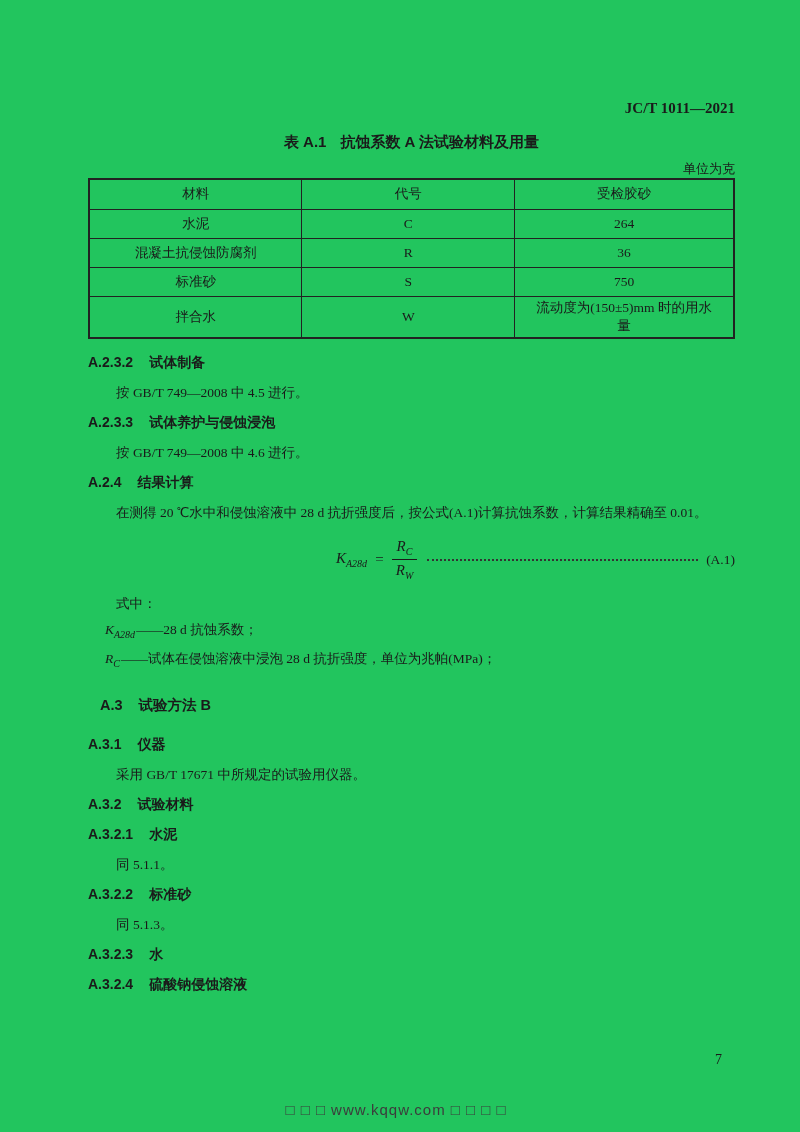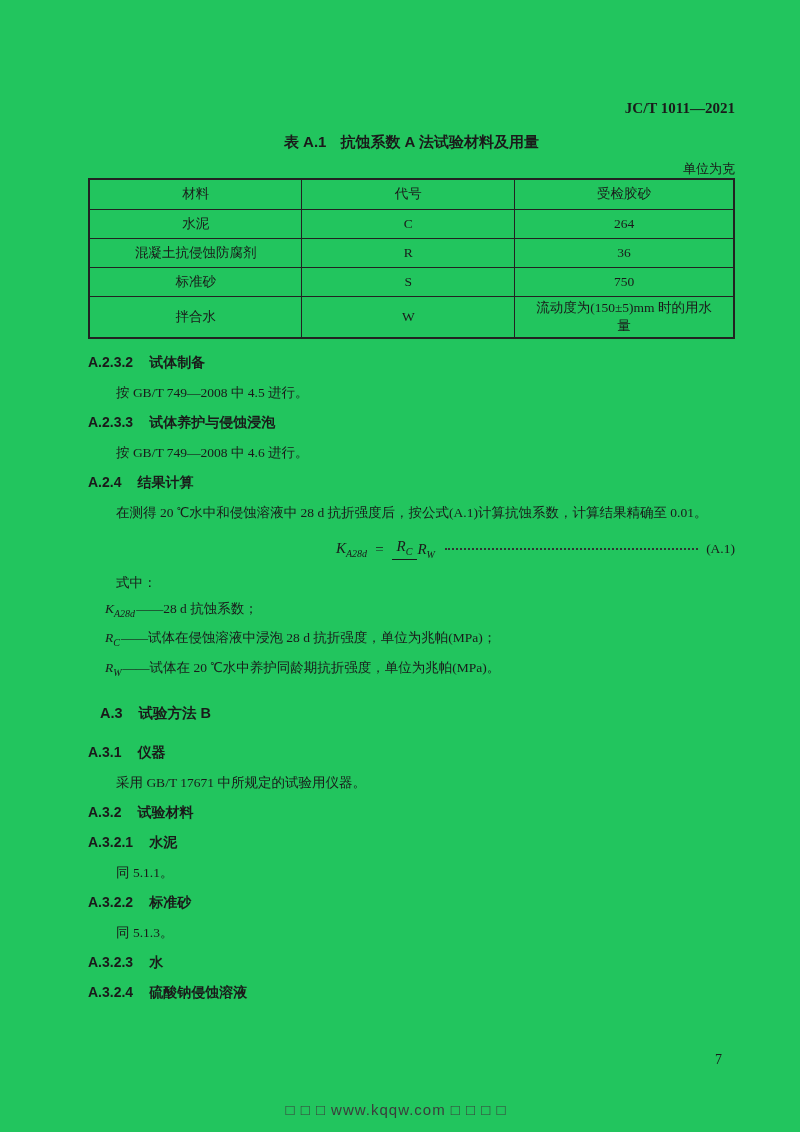--- a/index.html
+++ b/index.html
@@ -76,21 +76,21 @@
   .formula-row {
     display: flex;
     align-items: center;
     margin: 16px 0 14px 0;
     font-size: 15px;
   }
   .formula-spacer { flex: 0 0 248px; }
   .math { font-style: italic; font-family: "Liberation Serif", serif; }
   .math sub { font-size: 10px; font-style: italic; }
   .eq-sign { margin: 0 8px; font-style: normal; }
-  .frac { display: inline-flex; flex-direction: row; align-items: center; }
+  .frac { display: inline-flex; flex-direction: column; align-items: center; }
   .frac .fnum { border-bottom: 1.2px solid #1a1a1a; padding: 0 5px 2px 5px; line-height: 1.1; }
   .frac .fden { padding-top: 2px; line-height: 1.1; }
   .dot-leader {
     flex: 1 1 auto;
     border-bottom: 2px dotted #333;
     height: 0;
     margin: 0 8px 0 10px;
     align-self: center;
   }
   .formula-label { font-size: 13.5px; font-style: normal; }
@@ -187,23 +187,20 @@
       <span class="formula-label">(A.1)</span>
     </div>
 
     <div class="where-intro">式中：</div>
     <div class="def-line">
       <span class="math"><span>K</span><sub>A28d</sub></span><span>——28 d 抗蚀系数；</span>
     </div>
     <div class="def-line">
       <span class="math"><span>R</span><sub>C</sub></span><span>——试体在侵蚀溶液中浸泡 28 d 抗折强度，单位为兆帕(MPa)；</span>
     </div>
-    <div class="def-line">
-      <span class="math"><span>R</span><sub>W</sub></span><span>——试体在 20 ℃水中养护同龄期抗折强度，单位为兆帕(MPa)。</span>
-    </div>
 
     <div class="h2">
       <span class="num">A.3</span><span>试验方法 B</span>
     </div>
 
     <div class="h3" style="margin-top:21px">
       <span class="num">A.3.1</span><span>仪器</span>
     </div>
     <div class="p">采用 GB/T 17671 中所规定的试验用仪器。</div>
 

